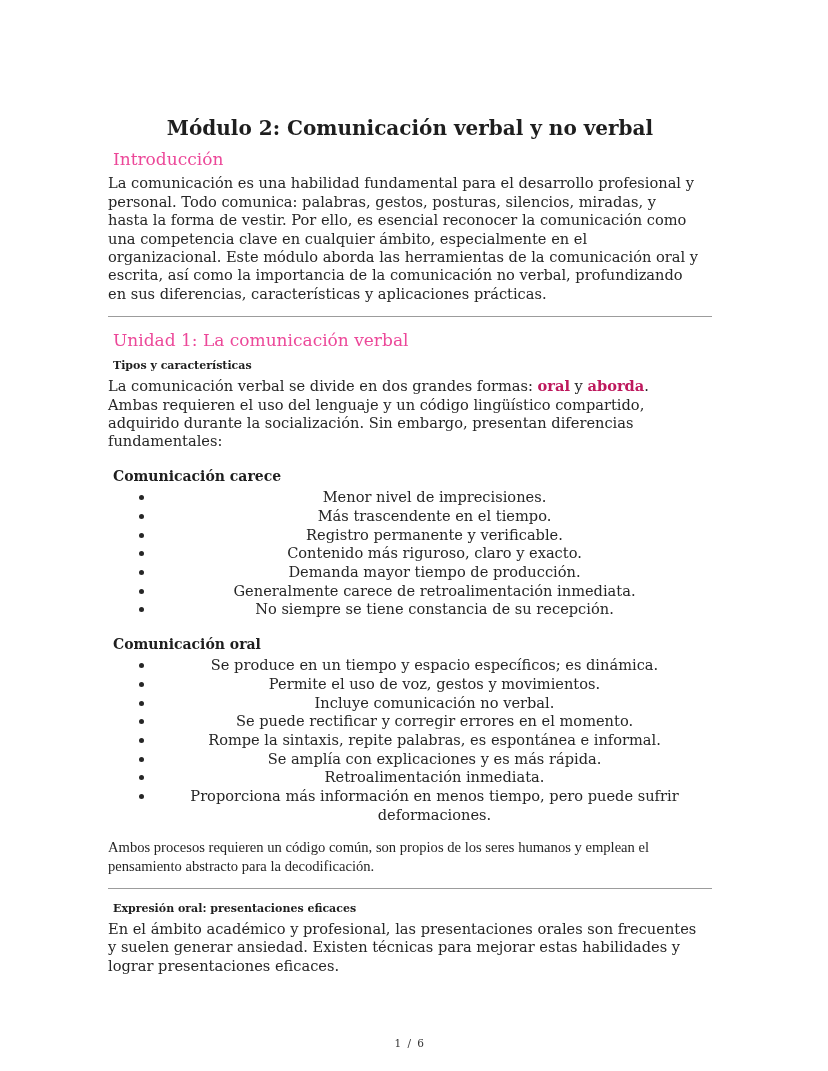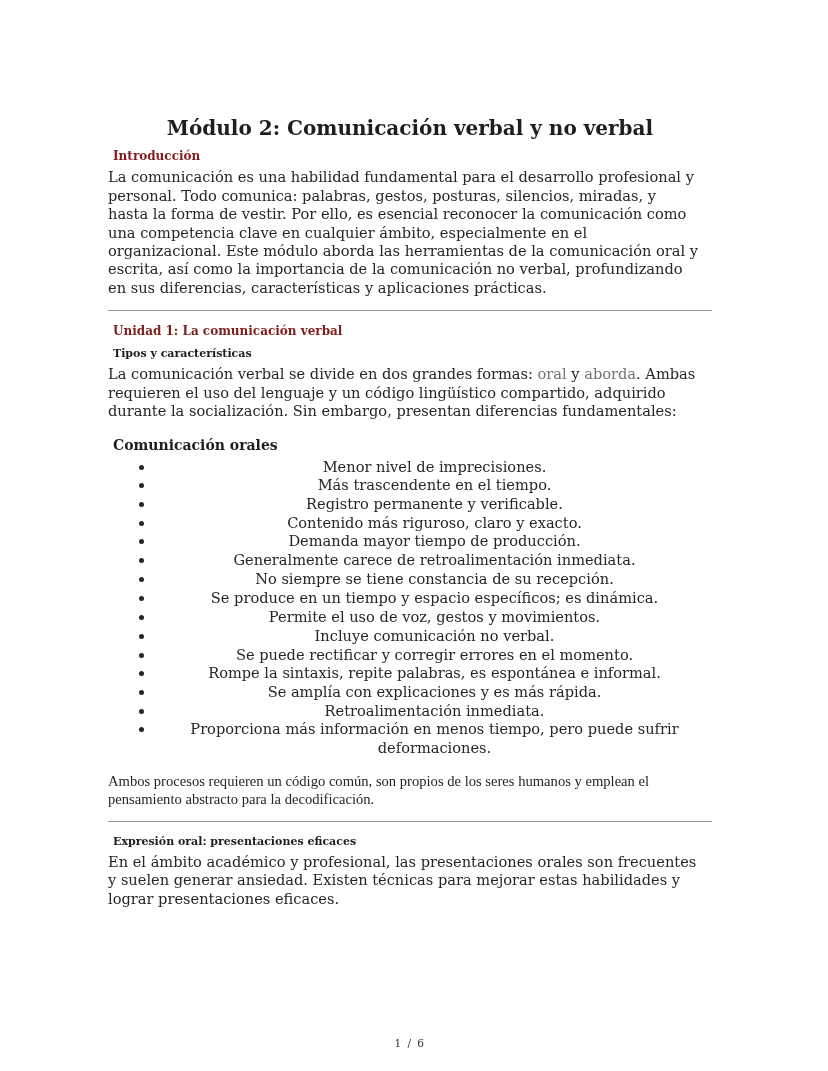--- a/index.html
+++ b/index.html
@@ -20,24 +20,24 @@
   }
   .doc-title {
     font-size: 20px;
     line-height: 1.2;
     font-weight: bold;
     text-align: center;
     color: #1e1e1e;
     margin: 6px 0 9px 0;
   }
   .h2 {
-    font-size: 12px;
+    font-size: 17px;
     line-height: 1.2;
-    font-weight: bold;
-    color: #7f1d1d;
+    font-weight: normal;
+    color: #ec4899;
     margin: 0 0 5px 0;
     padding-left: 5px;
   }
   .h3 {
     font-size: 11px;
     line-height: 1.25;
     font-weight: bold;
     color: #1e1e1e;
     margin: 9px 0 4px 0;
     padding-left: 5px;
@@ -76,51 +76,52 @@
   .page-footer {
     position: absolute;
     left: 108px;
     bottom: 22px;
     width: 604px;
     text-align: center;
     font-size: 10.5px;
     letter-spacing: 1.5px;
     color: #333333;
   }
-  b.inline-bold { font-weight: normal; color: #737373; }
+  b.inline-bold { font-weight: bold; color: #be185d; }
 </style>
 </head>
 <body>
 
 <div class="page">
   <div class="content">
 
     <div class="doc-title">Módulo 2: Comunicación verbal y no verbal</div>
 
     <div class="h2">Introducción</div>
     <p class="para">La comunicación es una habilidad fundamental para el desarrollo profesional y personal. Todo comunica: palabras, gestos, posturas, silencios, miradas, y hasta la forma de vestir. Por ello, es esencial reconocer la comunicación como una competencia clave en cualquier ámbito, especialmente en el organizacional. Este módulo aborda las herramientas de la comunicación oral y escrita, así como la importancia de la comunicación no verbal, profundizando en sus diferencias, características y aplicaciones prácticas.</p>
 
     <hr class="rule">
 
     <div class="h2">Unidad 1: La comunicación verbal</div>
     <div class="h3">Tipos y características</div>
 
     <p class="para"><span>La comunicación verbal se divide en dos grandes formas: </span><b class="inline-bold">oral</b><span> y </span><b class="inline-bold">aborda</b><span>. Ambas requieren el uso del lenguaje y un código lingüístico compartido, adquirido durante la socialización. Sin embargo, presentan diferencias fundamentales:</span></p>
 
-    <div class="h4">Comunicación orales</div>
+    <div class="h4">Comunicación carece</div>
     <ul class="bullet-list">
       <li>Menor nivel de imprecisiones.</li>
       <li>Más trascendente en el tiempo.</li>
       <li>Registro permanente y verificable.</li>
       <li>Contenido más riguroso, claro y exacto.</li>
       <li>Demanda mayor tiempo de producción.</li>
       <li>Generalmente carece de retroalimentación inmediata.</li>
       <li>No siempre se tiene constancia de su recepción.</li>
     </ul>
 
+    <div class="h4">Comunicación oral</div>
     <ul class="bullet-list">
       <li>Se produce en un tiempo y espacio específicos; es dinámica.</li>
       <li>Permite el uso de voz, gestos y movimientos.</li>
       <li>Incluye comunicación no verbal.</li>
       <li>Se puede rectificar y corregir errores en el momento.</li>
       <li>Rompe la sintaxis, repite palabras, es espontánea e informal.</li>
       <li>Se amplía con explicaciones y es más rápida.</li>
       <li>Retroalimentación inmediata.</li>
       <li>Proporciona más información en menos tiempo, pero puede sufrir deformaciones.</li>
     </ul>

